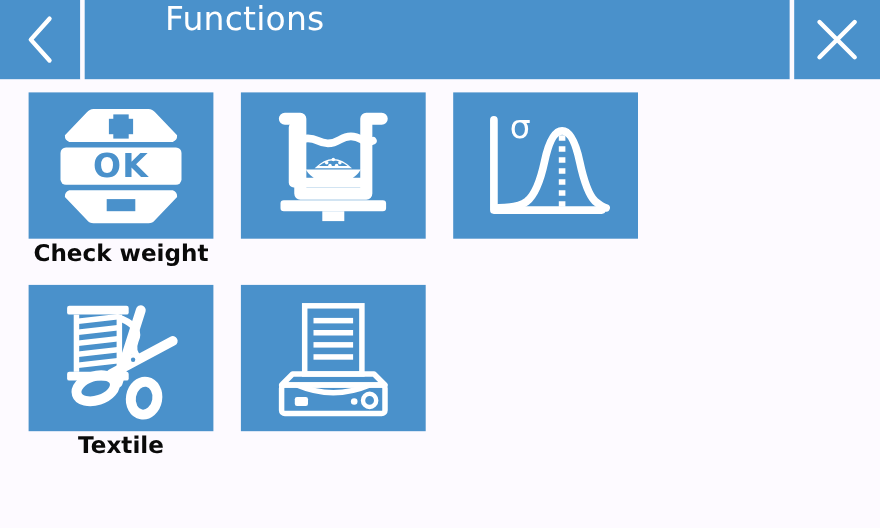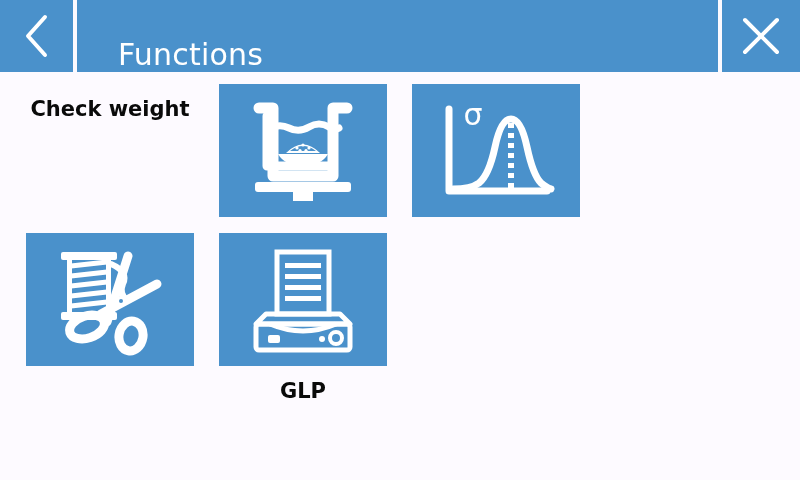--- a/index.html
+++ b/index.html
@@ -38,21 +38,22 @@
     justify-content: center;
   }
   .hdr-sep {
     width: 4px;
     background: #fdfaff;
   }
   .hdr-title-wrap {
     flex: 1;
     background: #4a91cb;
     display: flex;
-    align-items: flex-end;
+    align-items: flex-start;
+    padding-left: 32px;
   }
   .hdr-title {
     color: #ffffff;
     font-size: 30px;
     font-weight: normal;
     letter-spacing: 0.2px;
     margin-left: 41px;
   }
   .hdr-close {
     width: 78px;
@@ -83,21 +84,20 @@
     display: flex;
     align-items: center;
     justify-content: center;
   }
   .cell-label {
     width: 168px;
     text-align: center;
     font-size: 21px;
     font-weight: bold;
     color: #0a0a0a;
-    margin-top: 12px;
     line-height: 26px;
   }
 
   .ico {
     display: block;
   }
 </style>
 </head>
 <body>
 
@@ -123,20 +123,36 @@
       <svg class="ico" width="44" height="44" viewBox="0 0 44 44">
         <line x1="6" y1="6" x2="38" y2="38" stroke="#ffffff" stroke-width="4" stroke-linecap="round"></line>
         <line x1="38" y1="6" x2="6" y2="38" stroke="#ffffff" stroke-width="4" stroke-linecap="round"></line>
       </svg>
     </div>
   </div>
 
   <div class="grid">
 
     <div class="cell">
+      <div class="tile">
+        <svg class="ico" width="118" height="112" viewBox="0 0 118 112">
+
+          <path d="M34 4 H84 A8 8 0 0 1 90 7 L110 28 A6 6 0 0 1 106 34 H12
+                   A6 6 0 0 1 8 28 L28 7 A8 8 0 0 1 34 4 Z" fill="#ffffff"></path>
+          <rect x="52" y="9" width="14" height="22" fill="#4a91cb"></rect>
+          <rect x="48" y="13" width="22" height="14" fill="#4a91cb"></rect>
+
+          <rect x="4" y="39" width="110" height="34" rx="5" fill="#ffffff"></rect>
+          <text x="59" y="66" text-anchor="middle" fill="#4a91cb" font-family="DejaVu Sans, Liberation Sans, sans-serif" font-size="30" font-weight="bold" letter-spacing="1">OK</text>
+
+          <path d="M12 78 H106 A6 6 0 0 1 110 84 L90 105 A8 8 0 0 1 84 108
+                   H34 A8 8 0 0 1 28 105 L8 84 A6 6 0 0 1 12 78 Z" fill="#ffffff"></path>
+          <rect x="46" y="86" width="26" height="11" fill="#4a91cb"></rect>
+        </svg>
+      </div>
       <div class="cell-label">Check weight</div>
     </div>
 
     <div class="cell">
       <div class="tile">
         <svg class="ico" width="116" height="110" viewBox="0 0 116 110">
 
           <path d="M14 12 L28 12 L28 80 L88 80 L88 12 L102 12" fill="none" stroke="#ffffff" stroke-width="11" stroke-linejoin="round" stroke-linecap="round"></path>
 
           <path d="M22 20 L22 70 L84 70" fill="none" stroke="#ffffff" stroke-width="9" stroke-linejoin="round" stroke-linecap="round"></path>
@@ -195,20 +211,21 @@
           <path d="M77 12 L56 78" stroke="#ffffff" stroke-width="9" stroke-linecap="round"></path>
           <path d="M106 40 L50 70" stroke="#ffffff" stroke-width="9" stroke-linecap="round"></path>
 
           <circle cx="70" cy="57" r="5" fill="#ffffff"></circle>
           <circle cx="70" cy="57" r="2" fill="#4a91cb"></circle>
 
           <ellipse cx="36" cy="83" rx="18" ry="11" transform="rotate(-18 36 83)" fill="none" stroke="#ffffff" stroke-width="9"></ellipse>
           <ellipse cx="80" cy="92" rx="12" ry="15" transform="rotate(10 80 92)" fill="none" stroke="#ffffff" stroke-width="9"></ellipse>
         </svg>
       </div>
+      <div class="cell-label">Textile</div>
     </div>
 
     <div class="cell">
       <div class="tile">
         <svg class="ico" width="118" height="108" viewBox="0 0 118 108">
 
           <rect x="33" y="6" width="52" height="62" fill="none" stroke="#ffffff" stroke-width="5"></rect>
           <rect x="41" y="17" width="36" height="5" fill="#ffffff"></rect>
           <rect x="41" y="28" width="36" height="5" fill="#ffffff"></rect>
           <rect x="41" y="39" width="36" height="5" fill="#ffffff"></rect>
@@ -217,17 +234,16 @@
           <path d="M22 68 L96 68 L106 78 L12 78 Z" fill="none" stroke="#ffffff" stroke-width="5" stroke-linejoin="round"></path>
 
           <path d="M26 78 Q59 92 92 78" fill="none" stroke="#ffffff" stroke-width="5"></path>
 
           <rect x="12" y="78" width="94" height="26" rx="3" fill="none" stroke="#ffffff" stroke-width="5"></rect>
           <rect x="24" y="89" width="12" height="8" rx="2" fill="#ffffff"></rect>
           <circle cx="78" cy="93" r="3" fill="#ffffff"></circle>
           <circle cx="92" cy="92" r="6" fill="none" stroke="#ffffff" stroke-width="4"></circle>
         </svg>
       </div>
-      <div class="cell-label">GLP</div>
     </div>
 
   </div>
 </div>
 
 </body></html>

